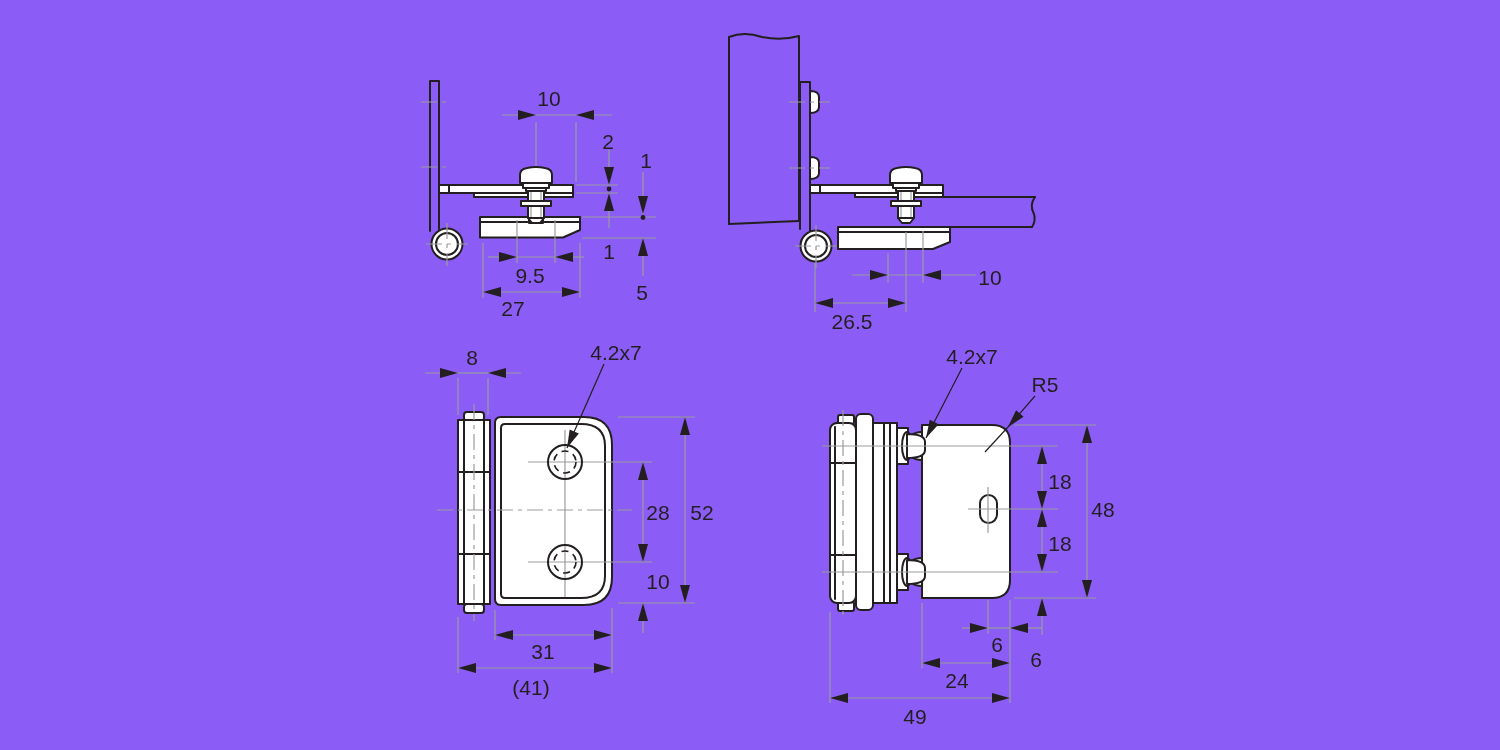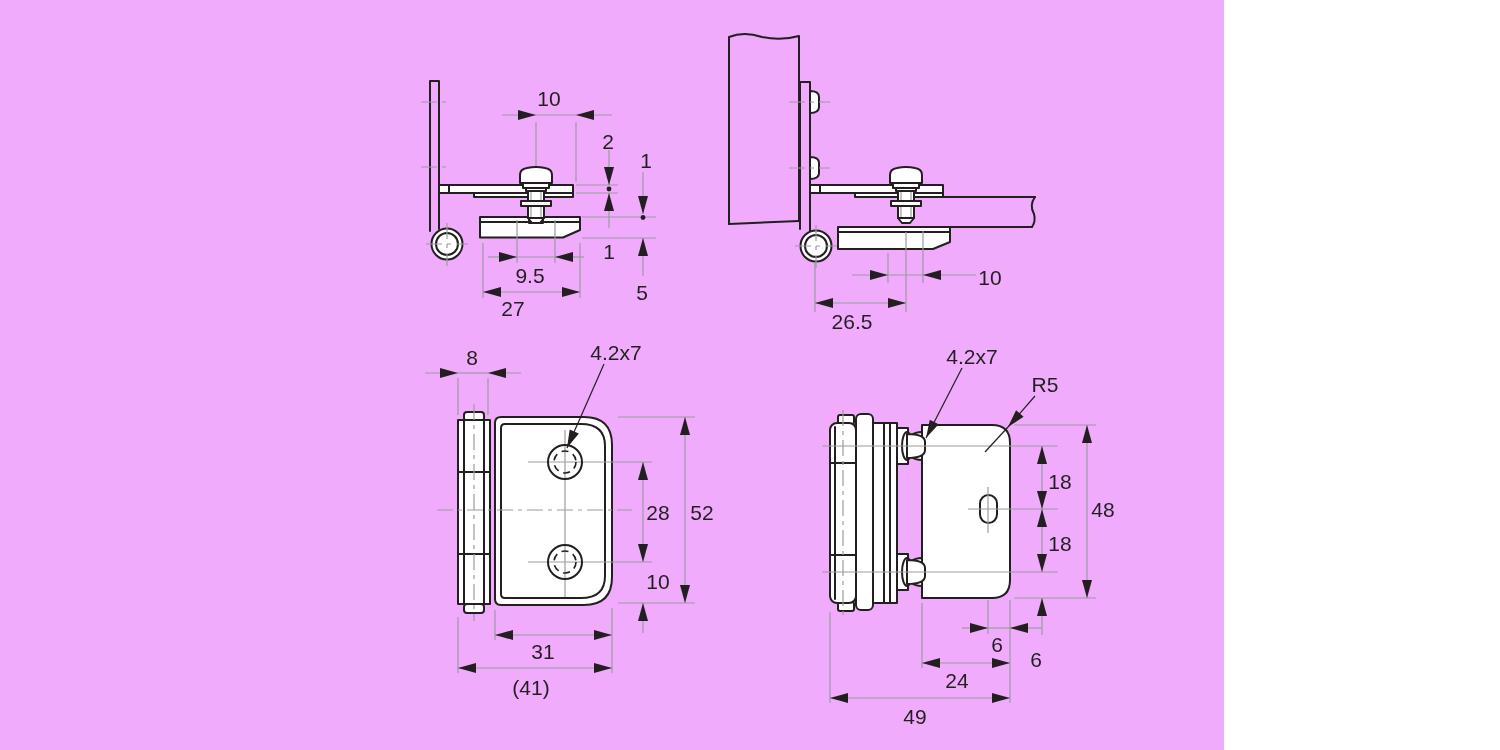--- a/index.html
+++ b/index.html
@@ -1,16 +1,16 @@
 <!DOCTYPE html>
 <html><head>
 <meta charset="utf-8">
 <style>
   html,body{margin:0;padding:0;background:#ffffff;}
-  .stage{position:relative;width:1224px;height:750px;background:#f0abfc;overflow:hidden;text-align:center;}
+  .stage{position:relative;width:1500px;height:750px;background:#8b5cf6;overflow:hidden;text-align:center;}
   svg{position:absolute;left:0;top:0;}
   text{font-family:"Liberation Sans","DejaVu Sans",sans-serif;font-size:21px;fill:#231f20;}
   .obj{stroke:#231f20;stroke-width:2;fill:none;stroke-linejoin:round;stroke-linecap:round;}
   .objf{stroke:#231f20;stroke-width:2;fill:#ffffff;stroke-linejoin:round;}
   .thin{stroke:#9a9c9e;stroke-width:1.2;fill:none;}
   .cl{stroke:#9a9c9e;stroke-width:1.2;fill:none;stroke-dasharray:16 5 4 5;}
   .dash{stroke:#231f20;stroke-width:1.6;fill:none;stroke-dasharray:7 5;}
   .dim{stroke:#9a9c9e;stroke-width:1.2;fill:none;}
 </style>
 </head>

